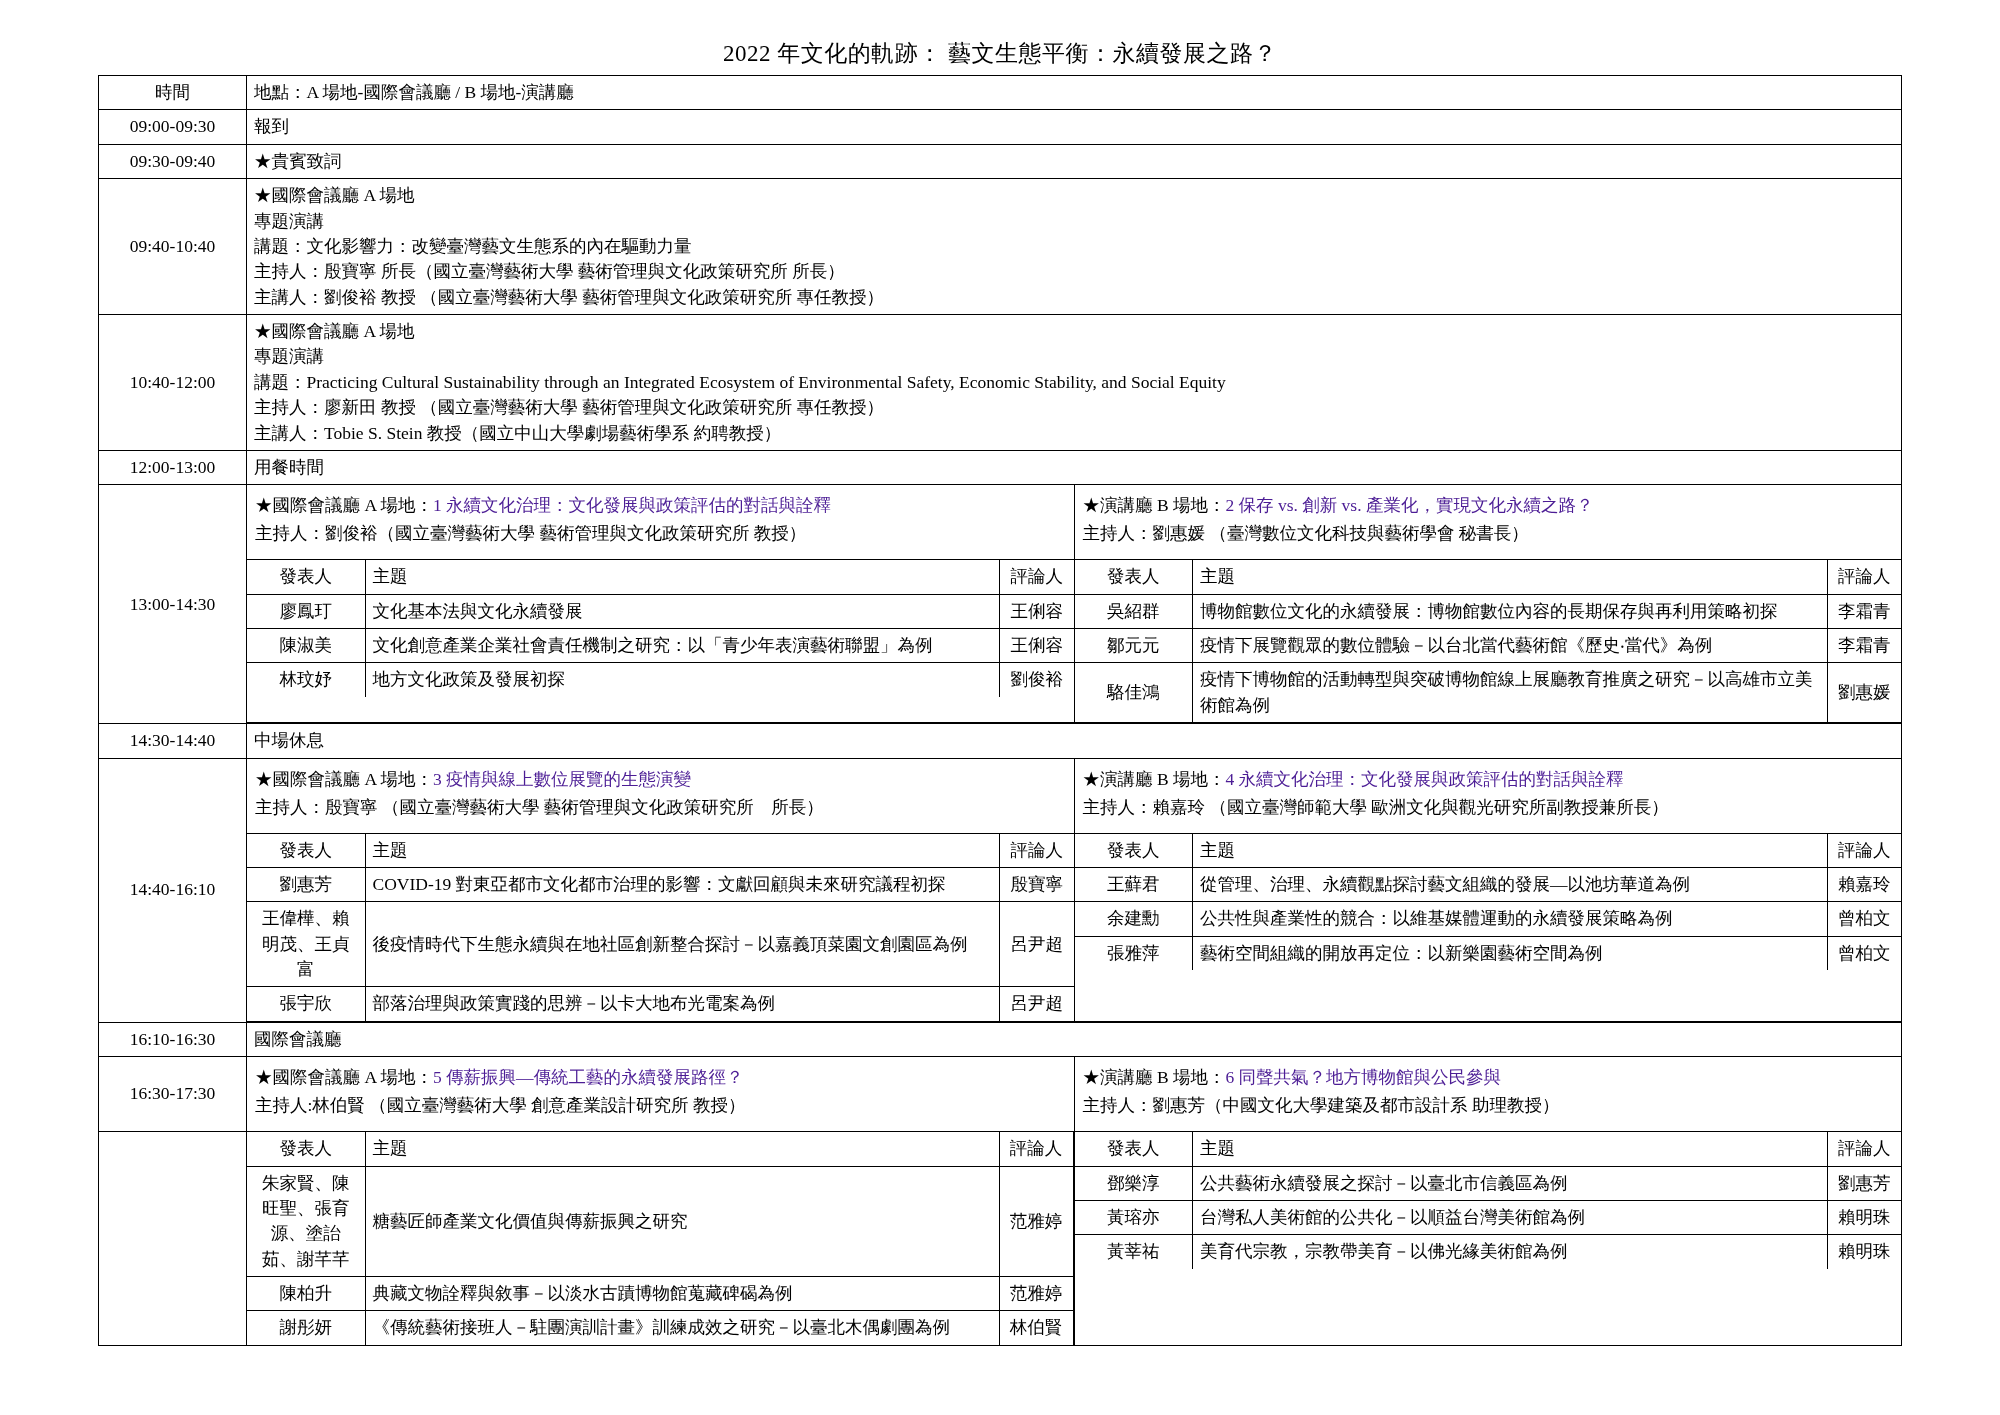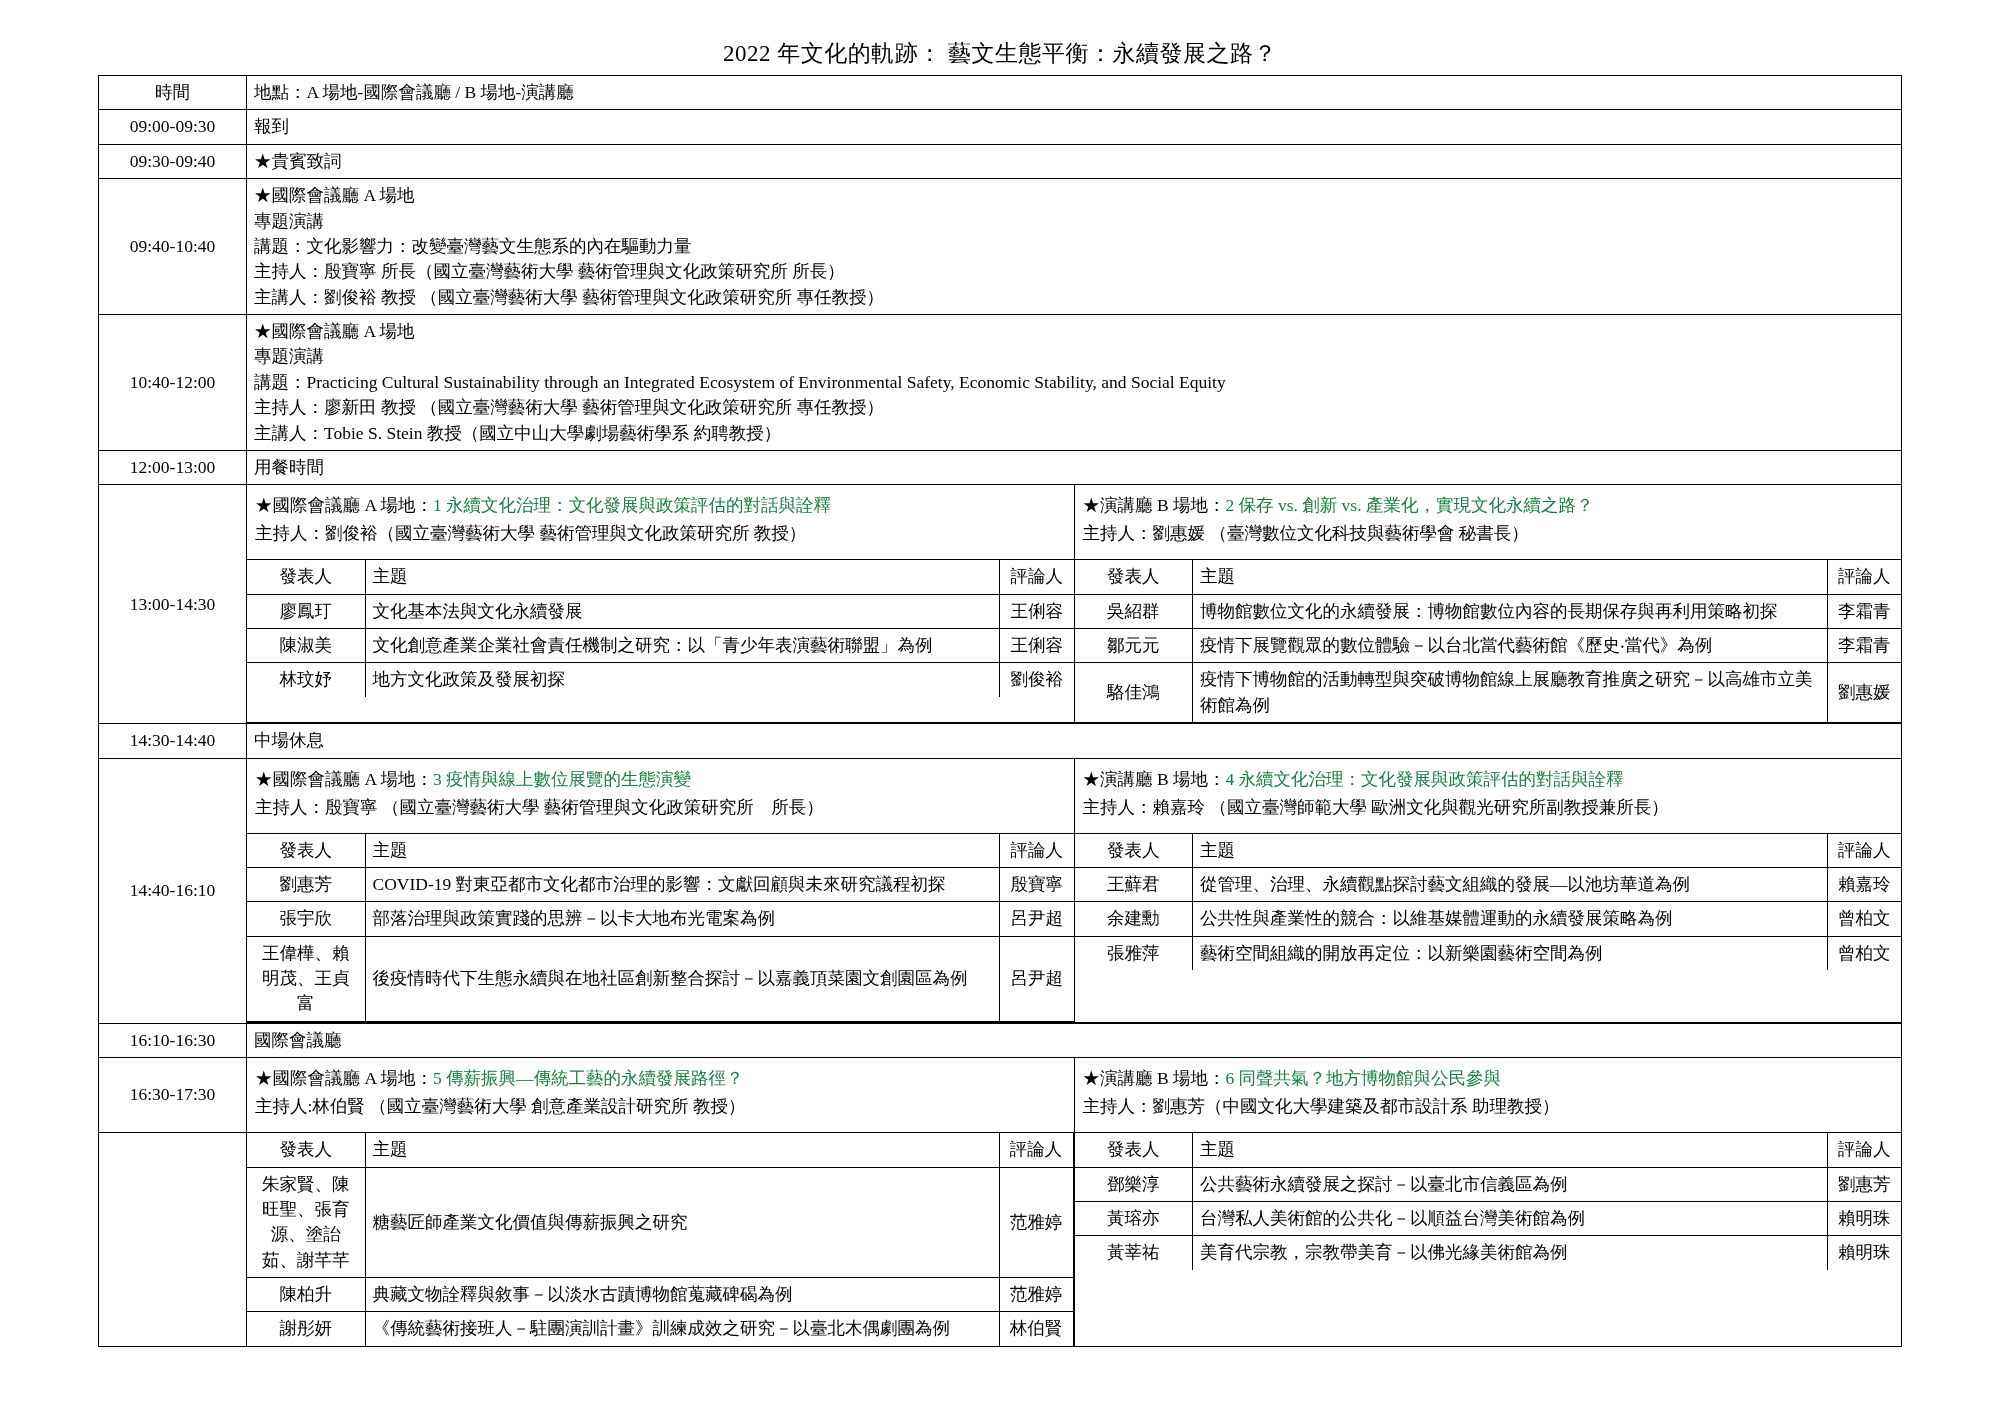--- a/index.html
+++ b/index.html
@@ -31,21 +31,21 @@
   }
   table.agenda td {
     border:1px solid #000;
     font-size:17.5px;
     padding:4px 7px;
     vertical-align:middle;
     line-height:1.45;
   }
   .time-cell { width:148px; text-align:center; white-space:nowrap; }
   .center { }
-  .blue { color:#15803d; }
+  .blue { color:#4c1d95; }
   .nopad { padding:0 !important; }
   .hdr { text-align:left; }
   .two-col { width:100%; border-collapse:collapse; table-layout:fixed; }
   .two-col > tbody > tr > td { border:1px solid #000; padding:0; vertical-align:top; }
   .head-pad { padding:6px 8px 12px 8px; font-size:17.5px; line-height:1.6; }
   .head-pad .row2 { }
   .sub-table { width:100%; border-collapse:collapse; table-layout:fixed; }
   .sub-table td { border:1px solid #000; font-size:17.5px; padding:5px 8px; line-height:1.45; }
   .c-pres { width:118px; text-align:center; }
   .c-rev { width:74px; text-align:center; }
@@ -229,28 +229,28 @@
                         <td class="c-pres nbl">發表人</td>
                         <td class="hdr">主題</td>
                         <td class="c-rev nbr">評論人</td>
                       </tr>
                       <tr>
                         <td class="c-pres nbl">劉惠芳</td>
                         <td>COVID-19 對東亞都市文化都市治理的影響：文獻回顧與未來研究議程初探</td>
                         <td class="c-rev nbr">殷寶寧</td>
                       </tr>
                       <tr>
+                        <td class="c-pres nbl">王偉樺、賴明茂、王貞富</td>
+                        <td>後疫情時代下生態永續與在地社區創新整合探討－以嘉義頂菜園文創園區為例</td>
+                        <td class="c-rev nbr">呂尹超</td>
+                      </tr>
+                      <tr>
                         <td class="c-pres nbl nbb">張宇欣</td>
                         <td class="nbb">部落治理與政策實踐的思辨－以卡大地布光電案為例</td>
                         <td class="c-rev nbr nbb">呂尹超</td>
-                      </tr>
-                      <tr>
-                        <td class="c-pres nbl">王偉樺、賴明茂、王貞富</td>
-                        <td>後疫情時代下生態永續與在地社區創新整合探討－以嘉義頂菜園文創園區為例</td>
-                        <td class="c-rev nbr">呂尹超</td>
                       </tr>
                     </tbody>
                   </table>
                 </td>
                 <td class="nbt nbr">
                   <div class="head-pad">
                     <div><span>★演講廳 B 場地：</span><span class="blue">4 永續文化治理：文化發展與政策評估的對話與詮釋</span></div>
                     <div class="row2">主持人：賴嘉玲 （國立臺灣師範大學 歐洲文化與觀光研究所副教授兼所長）</div>
                   </div>
                   <table class="sub-table">

